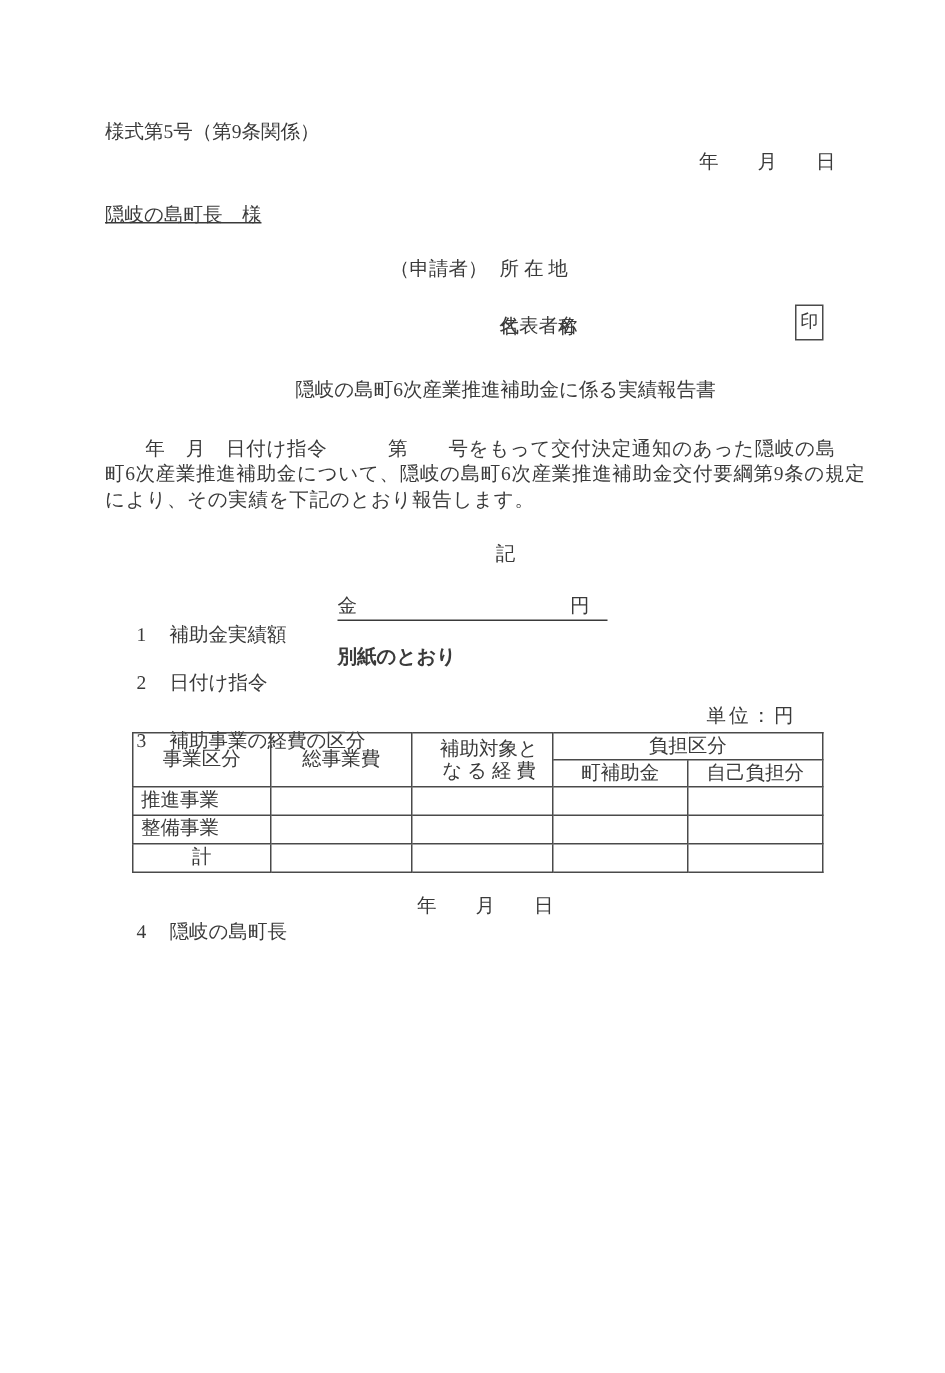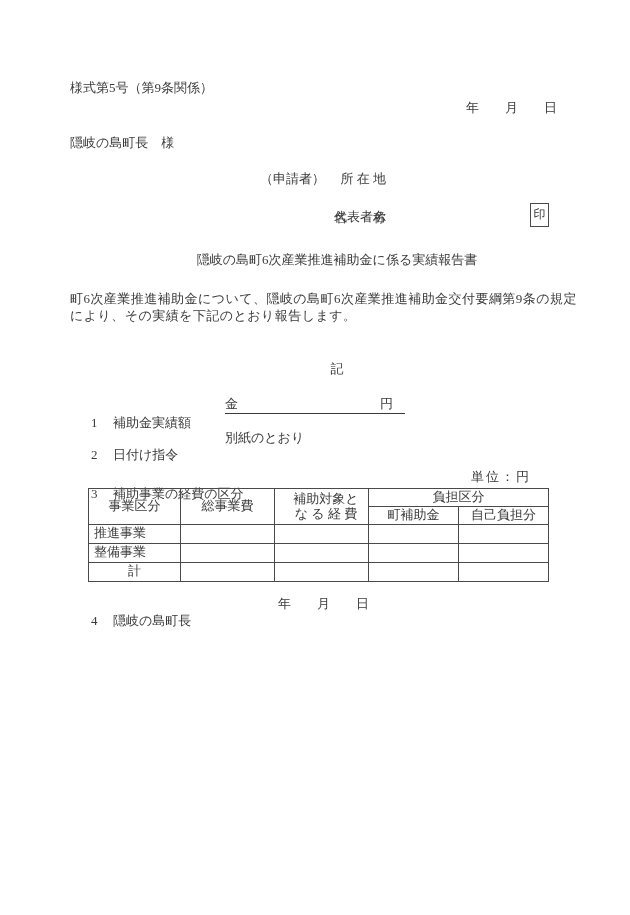--- a/index.html
+++ b/index.html
@@ -12,30 +12,30 @@
     font-size: 13px;
     color: #3a3a3a;
     line-height: 1.3;
     overflow: hidden;
   }
   .abs { position: absolute; }
   .pre { white-space: pre; text-align: center; }
   .center { left: 0; right: 0; text-align: center; margin-left: 44px; }
   .para { width: 492px; letter-spacing: 0.45px; }
   .para > div { line-height: 17px; white-space: pre; }
-  .fieldlabel { width: 53px; display: inline-block; white-space: pre; text-align: right; }
+  .fieldlabel { width: 53px; display: inline-block; white-space: pre; }
   .seal-box {
     width: 17px; height: 22px;
     border: 1px solid #4a4a4a;
     display: flex; align-items: center; justify-content: center;
     font-size: 12px;
   }
   .item { white-space: pre; }
   .item .no { display: inline-block; width: 22px; }
-  .item .val { position: absolute; left: 147px; top: 0; white-space: pre; }
+  .item .val { position: absolute; left: 147px; top: 0; white-space: pre; font-weight: bold; }
   .item .val-right { position: absolute; left: 200px; top: 0; white-space: pre; }
   .amount-line {
     position: absolute; left: 147px; top: -2px;
     width: 180px; height: 17px;
     display: inline-flex; justify-content: space-between; align-items: flex-start;
     border-bottom: 1px solid #3a3a3a;
   }
   .amount-line .yen { margin-right: 12px; }
   .unit-note { letter-spacing: 2px; }
   table.expense {
@@ -64,34 +64,35 @@
 </style>
 </head>
 <body>
 
 <div class="page">
 
   <div class="abs pre" style="left:70px; top:80px;">様式第5号（第9条関係）</div>
 
   <div class="abs pre" style="right:73px; top:100px;">年　　月　　日</div>
 
-  <div class="abs pre" style="left:70px; top:135px;">隠岐の島町長　様</div>
+  <div class="abs pre" style="left:70px; top:135px;text-decoration:underline;">隠岐の島町長　様</div>
 
   <div class="abs pre" style="left:260px; top:171px;">（申請者）</div>
   <div class="abs fieldlabel" style="left:333px; top:171px;">所 在 地</div>
   <div class="abs fieldlabel" style="left:333px; top:190px;margin-top:20px;">名　　称</div>
   <div class="abs fieldlabel" style="left:333px; top:209px;">代表者名</div>
 
   <div class="abs seal-box" style="left:530px; top:203px;">
     <span>印</span>
   </div>
 
   <div class="abs center" style="top:252px;">隠岐の島町6次産業推進補助金に係る実績報告書</div>
 
   <div class="abs para" style="left:70px; top:290px;">
+    <div>　　年　月　日付け指令　　　第　　号をもって交付決定通知のあった隠岐の島</div>
     <div>町6次産業推進補助金について、隠岐の島町6次産業推進補助金交付要綱第9条の規定</div>
     <div>により、その実績を下記のとおり報告します。</div>
   </div>
 
   <div class="abs center" style="top:361px;">記</div>
 
   <div class="abs item" style="left:78px; top:398px;">
     <span class="no">1</span><span>補助金実績額</span>
     <span class="amount-line">
       <span>金</span>

